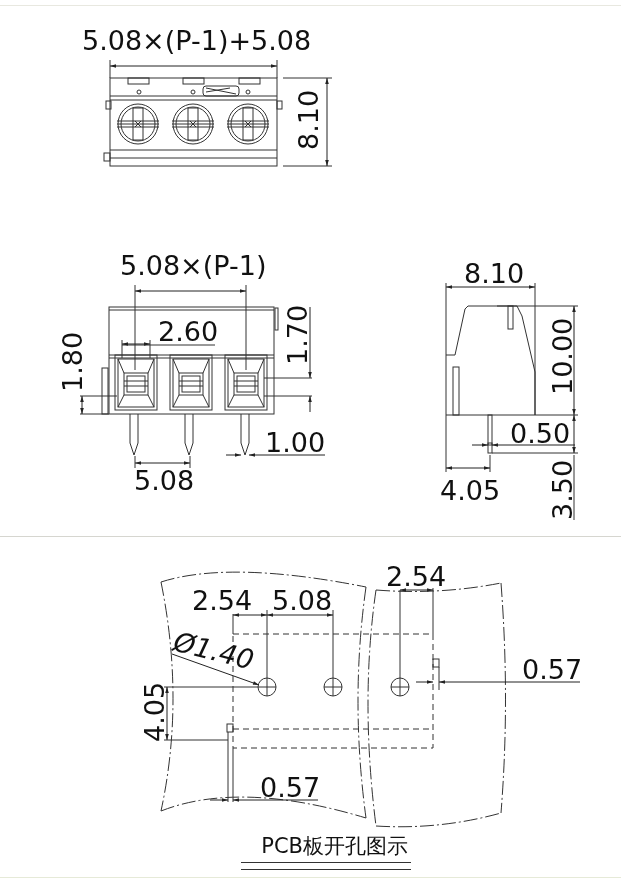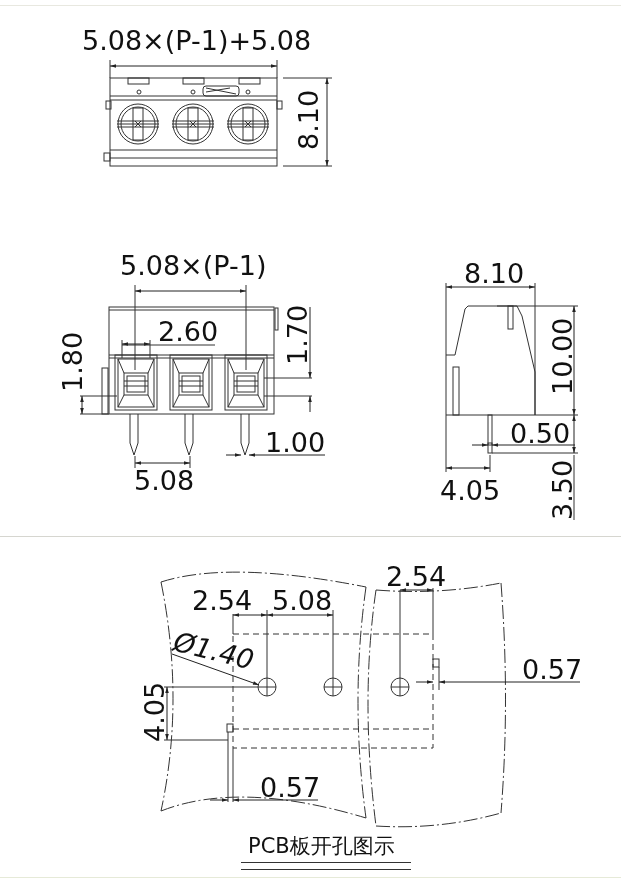--- a/index.html
+++ b/index.html
@@ -4,21 +4,21 @@
 <style>
   html, body { margin: 0; padding: 0; background: #ffffff; }
   body { width: 621px; height: 888px; position: relative; overflow: hidden;
          font-family: "DejaVu Sans", "Liberation Sans", sans-serif; }
   .top-rule { position: absolute; left: 0; top: 5px; width: 621px; height: 1px; background: #e8e8e0; }
   .mid-rule { position: absolute; left: 0; top: 536px; width: 621px; height: 1px; background: #d6d6d0; }
   .bot-rule { position: absolute; left: 0; top: 877px; width: 621px; height: 1px; background: #e6ead8; }
   svg.drawing { position: absolute; left: 0; top: 0; }
   svg text { font-family: "DejaVu Sans", "Liberation Sans", sans-serif; fill: #111; }
   .dim { font-size: 27px; }
-  .caption { position: absolute; left: 248px; top: 832px; width: 160px; text-align: left;
+  .caption { position: absolute; left: 248px; top: 832px; width: 160px; text-align: right;
              font-size: 21px; color: #111; letter-spacing: 0px; }
   .caption-line1 { position: absolute; left: 241px; top: 862px; width: 170px; height: 1px; background: #333; }
   .caption-line2 { position: absolute; left: 241px; top: 869px; width: 170px; height: 1px; background: #333; }
 </style>
 </head>
 <body>
 
 <div class="top-rule"></div>
 <div class="mid-rule"></div>
 <div class="bot-rule"></div>

